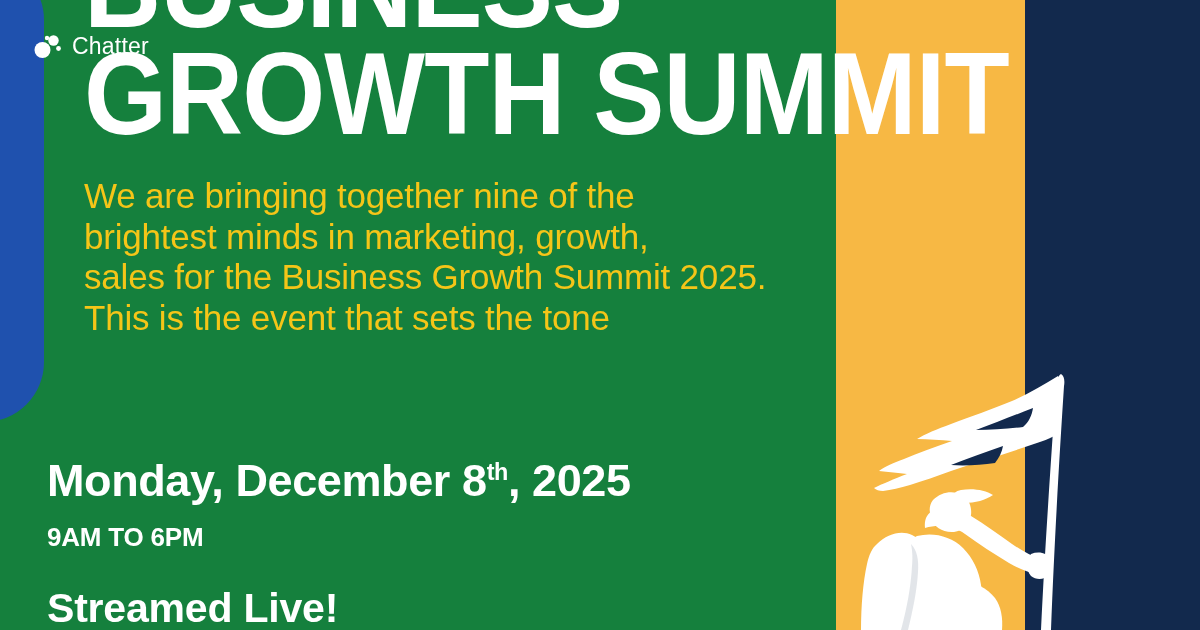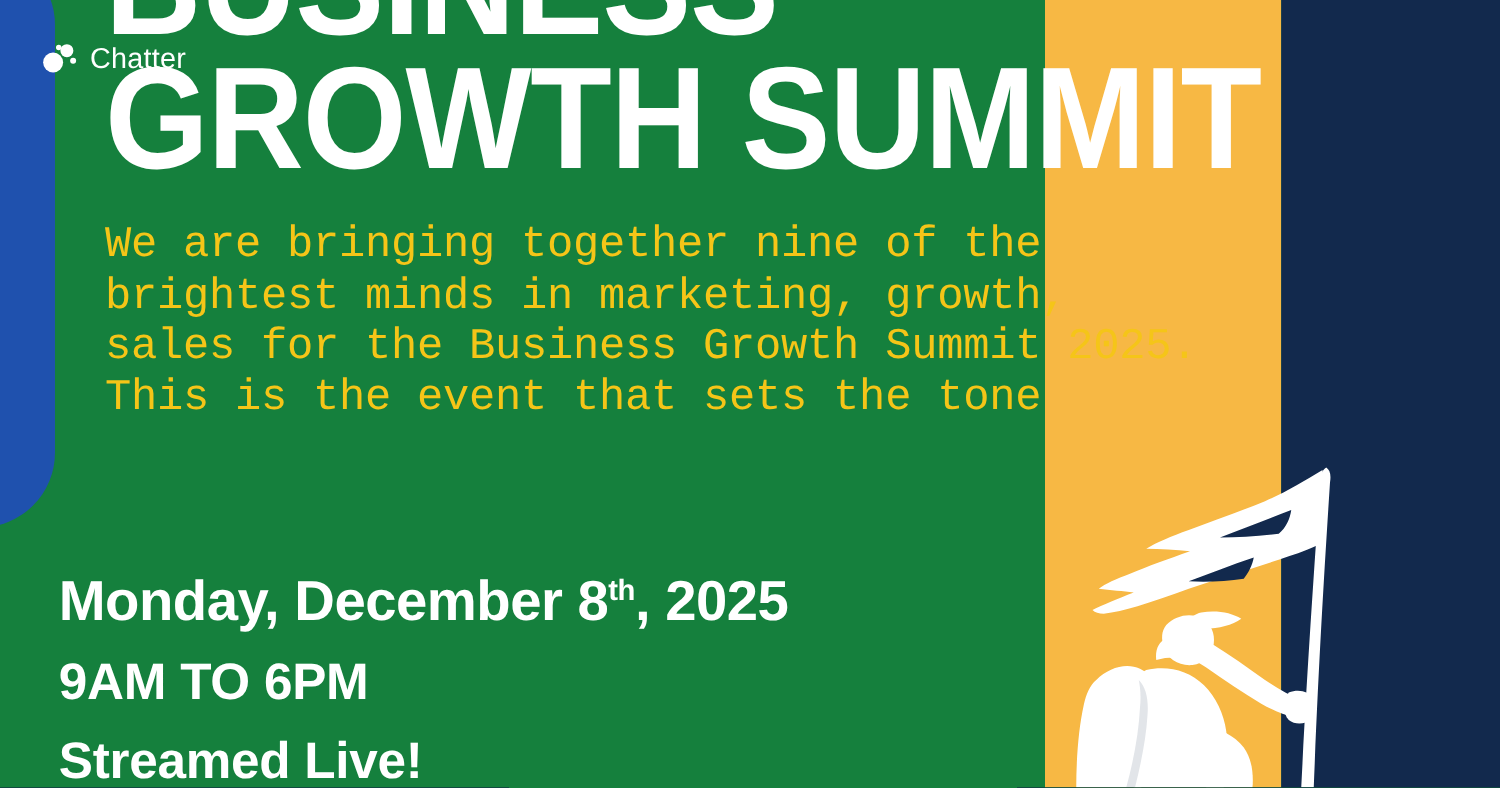--- a/index.html
+++ b/index.html
@@ -96,21 +96,21 @@
     left: 84px;
     top: 176px;
     width: 760px;
     z-index: 6;
     color: #F5C518;
     font-size: 35px;
     line-height: 40.5px;
     font-weight: 400;
     letter-spacing: -0.2px;
   }
-  .body-copy .line { display: block; white-space: nowrap; font-family: Liberation Mono, monospace; }
+  .body-copy .line { display: block; white-space: nowrap; }
 
   
   .date-line {
     position: absolute;
     left: 47px;
     top: 455px;
     z-index: 6;
     color: #FFFFFF;
     font-size: 45px;
     font-weight: 700;
@@ -122,21 +122,21 @@
     font-size: 0.52em;
     vertical-align: super;
     font-weight: 700;
   }
   .time-line {
     position: absolute;
     left: 47px;
     top: 522px;
     z-index: 6;
     color: #FFFFFF;
-    font-size: 41px;
+    font-size: 26px;
     font-weight: 700;
     letter-spacing: -0.2px;
     white-space: nowrap;
   }
   .stream-line {
     position: absolute;
     left: 47px;
     top: 585px;
     z-index: 6;
     color: #FFFFFF;

